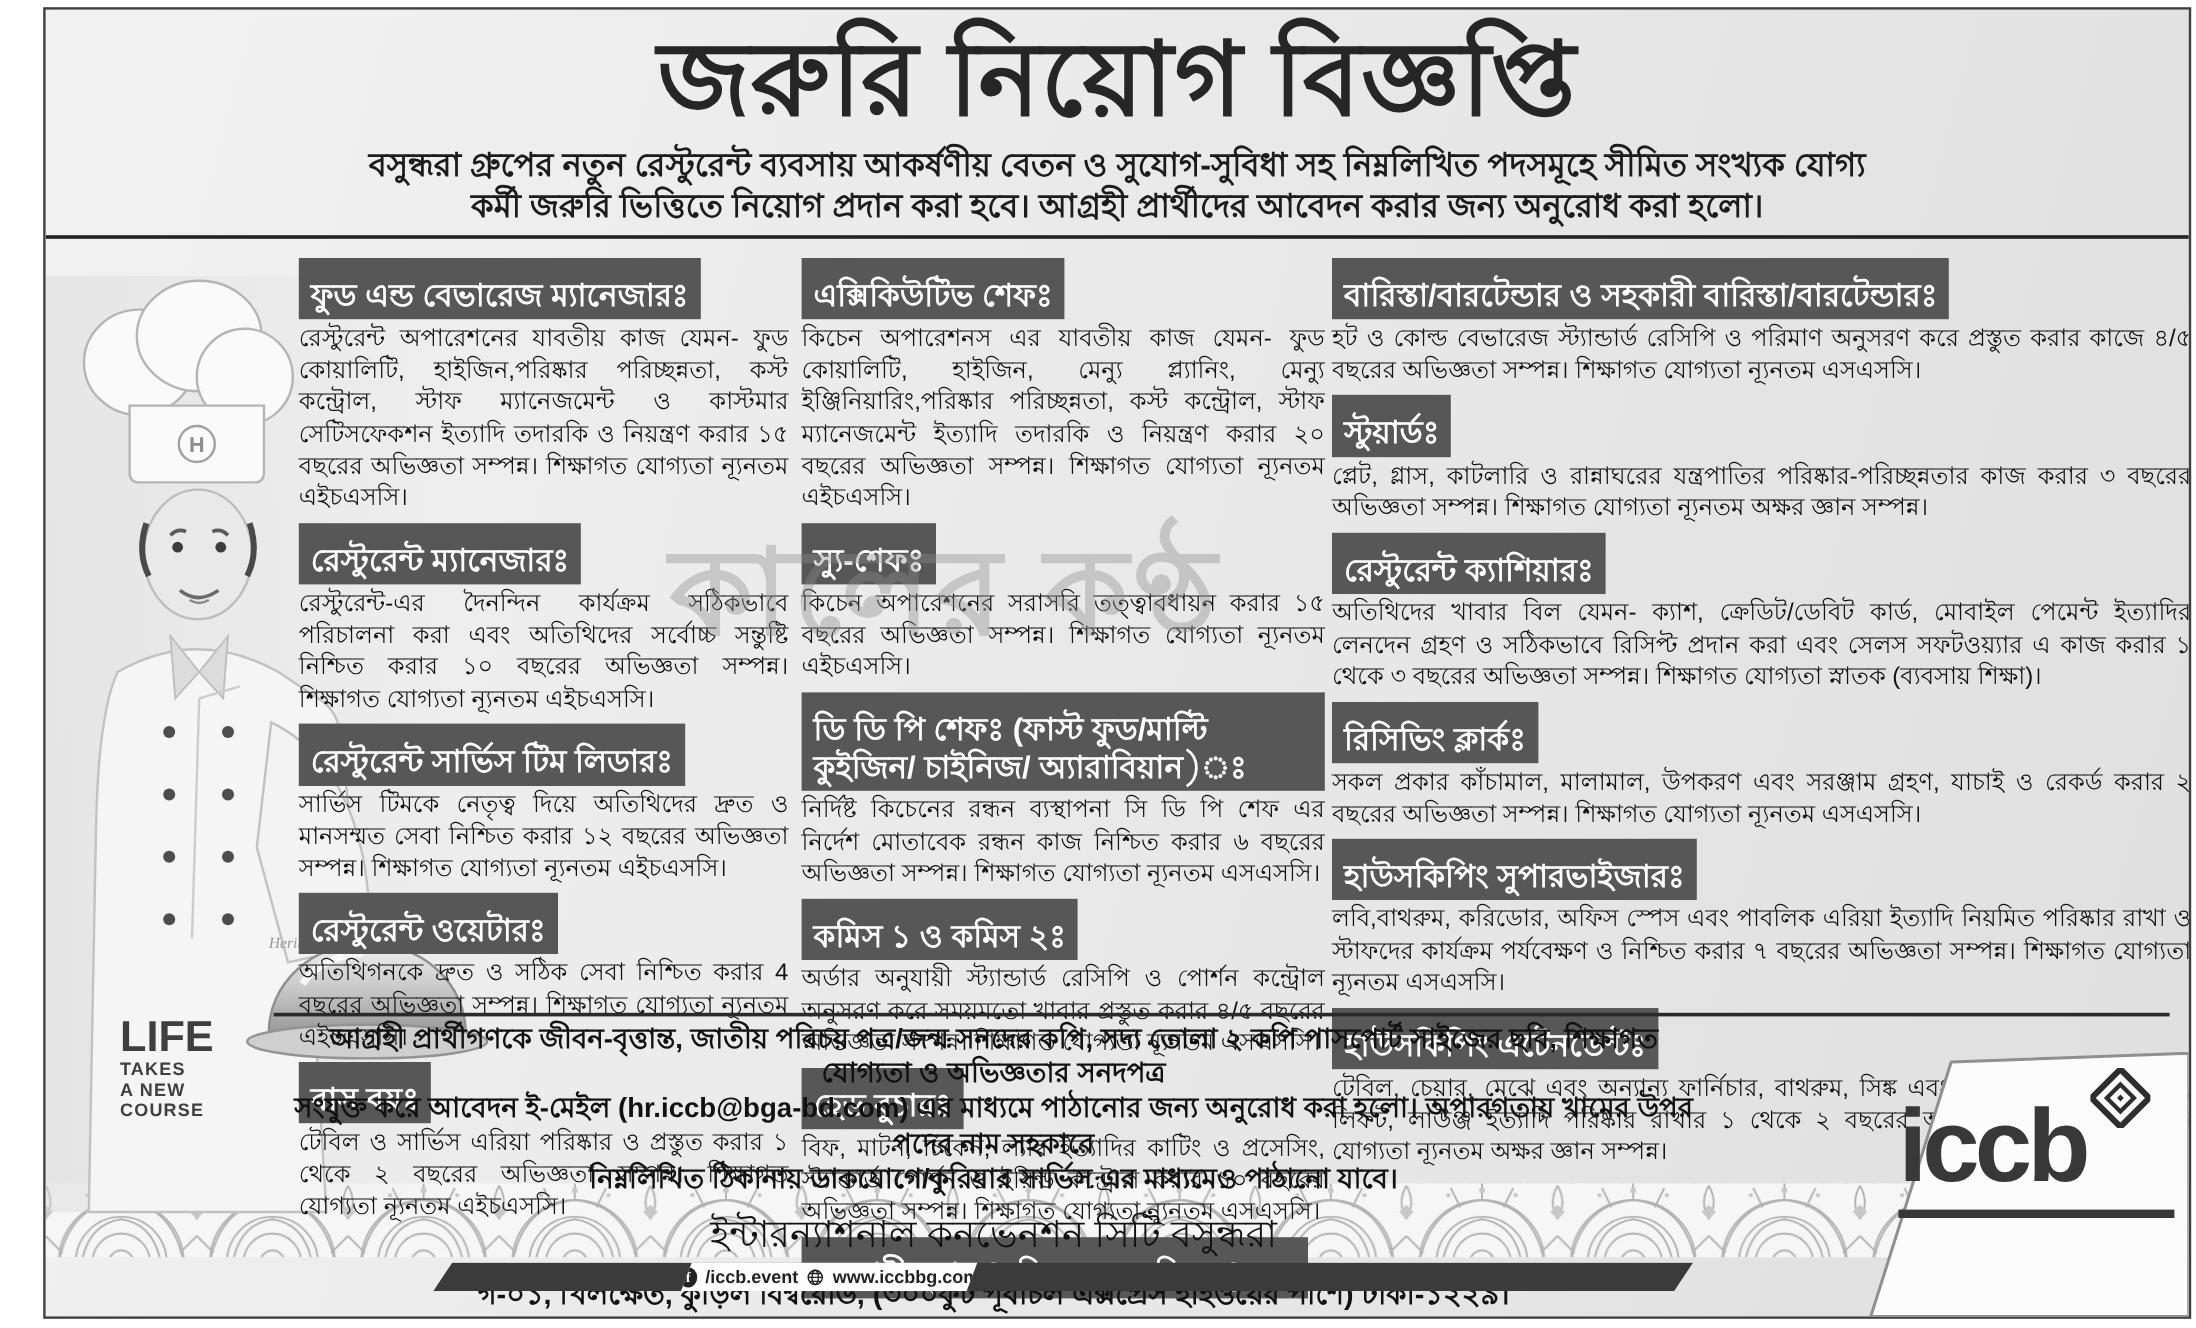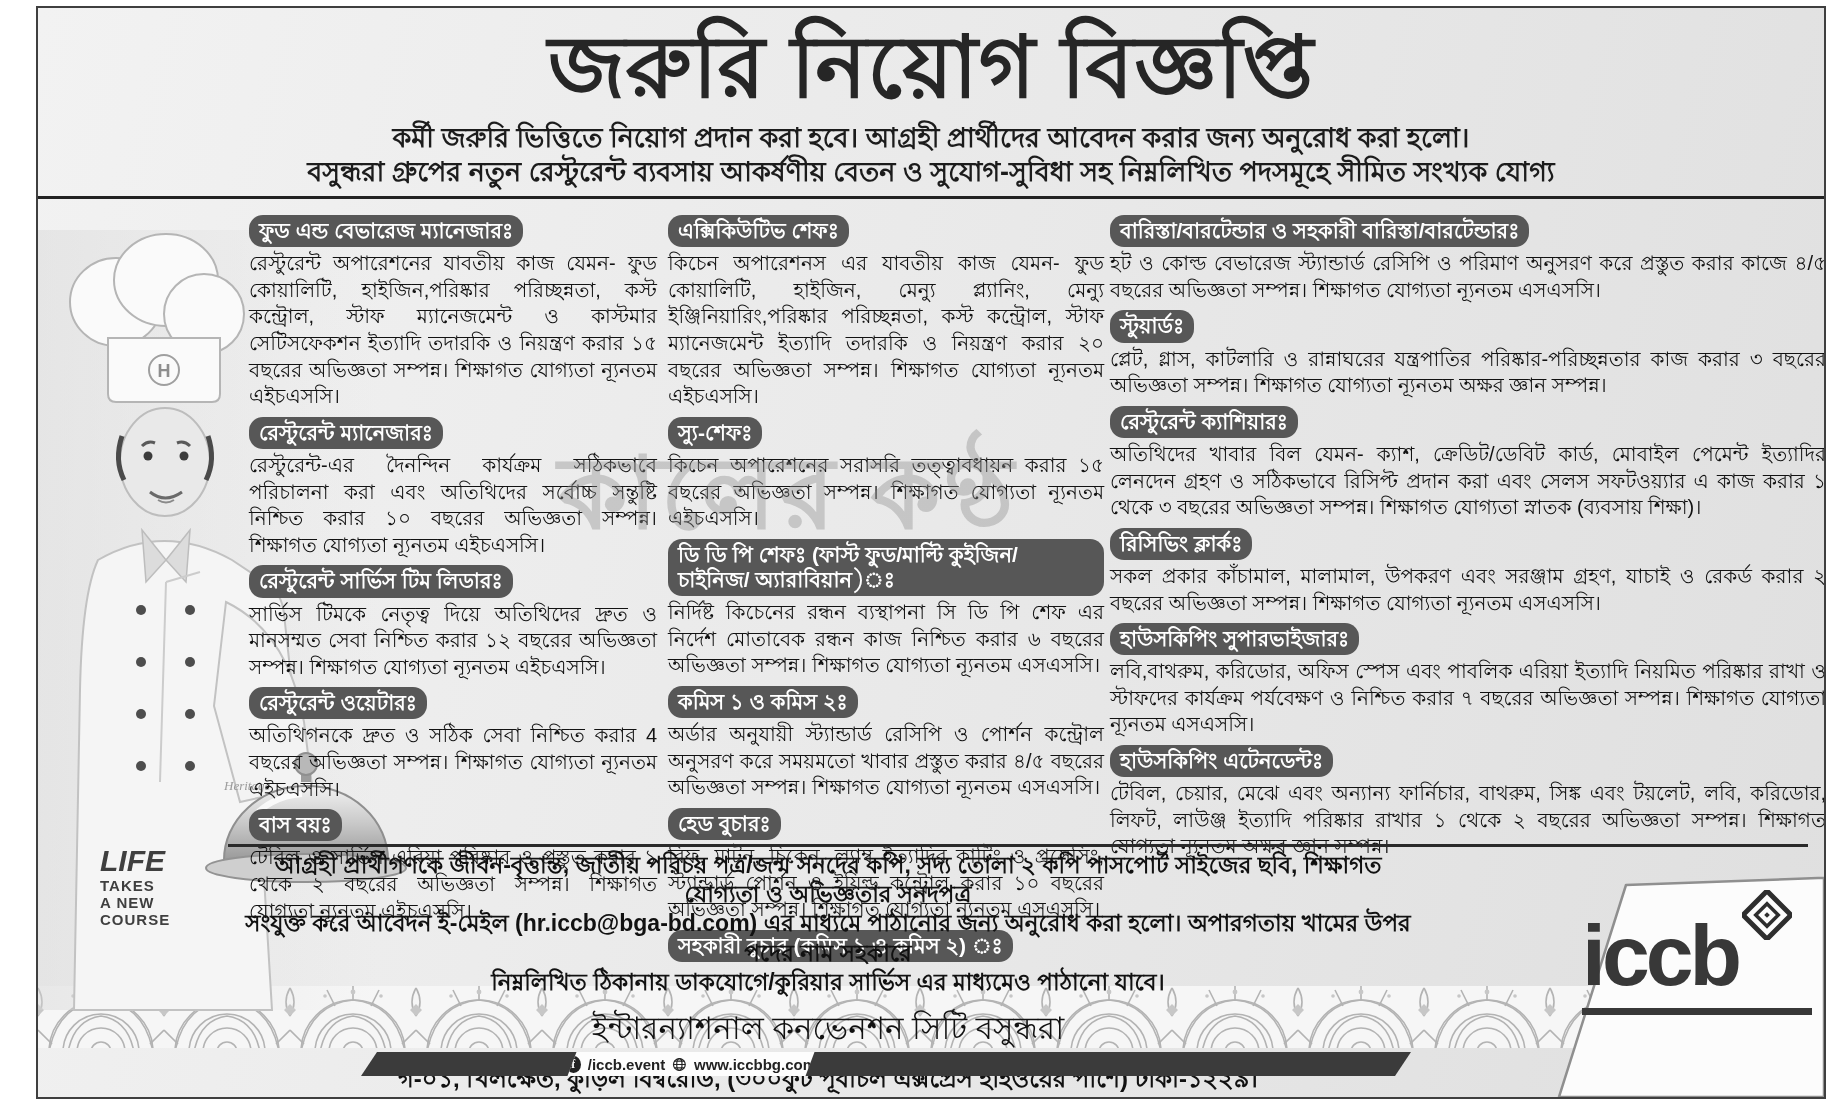--- a/index.html
+++ b/index.html
@@ -10,30 +10,30 @@
   .hdr{position:absolute;top:14px;left:0;width:100%;text-align:center;z-index:4;}
   .title{font-size:86px;font-weight:800;color:#262626;letter-spacing:1px;line-height:1.05;margin-bottom:10px;}
   .sub{font-size:27px;font-weight:700;color:#1c1c1c;line-height:1.25;}
   .rule1{position:absolute;top:188px;left:0;width:100%;height:3px;background:#222;z-index:4;}
   .rule2{position:absolute;top:836px;left:190px;width:1580px;height:3px;background:#2a2a2a;z-index:4;}
   
   .col{position:absolute;z-index:3;}
   .c1{left:211px;top:200px;width:408px;}
   .c2{left:630px;top:200px;width:436px;}
   .c3{left:1072px;top:200px;width:716px;}
-  .chip{display:inline-block;background:#575757;color:#fff;font-weight:700;font-size:21px;
-    padding:3px 10px 4px;margin:7px 0 3px;line-height:1.2;border-radius:14px;}
+  .chip{display:inline-block;background:#575757;color:#fff;font-weight:700;font-size:26px;
+    padding:16px 10px 4px;margin:7px 0 3px;line-height:1.2;}
   .desc{font-size:20px;line-height:1.33;color:#121212;text-align:justify;}
   
   .wm{position:absolute;left:520px;top:408px;font-size:100px;font-weight:800;color:#8c8c8c;
     opacity:.38;z-index:5;pointer-events:none;letter-spacing:4px;}
   
   .chef{position:absolute;left:0;top:222px;width:400px;height:792px;z-index:2;}
   .tagline{position:absolute;left:62px;top:838px;width:130px;color:#3f3f3f;z-index:6;line-height:1;}
-  .tg1{font-size:30px;font-weight:800;font-style:italic;}
+  .tg1{font-size:36px;font-weight:800;}
   .tg2{font-size:15px;font-weight:700;letter-spacing:1px;margin-top:2px;}
   
   .bottomtext{position:absolute;left:200px;top:843px;width:1180px;text-align:center;z-index:4;color:#111;}
   .appline{font-size:23px;font-weight:600;line-height:1.27;}
   .appline b{font-weight:800;}
   .orgname{font-size:31px;font-weight:400;margin-top:7px;}
   .orgaddr{font-size:24px;font-weight:700;margin-top:4px;}
   
   .mandala{position:absolute;left:0;top:978px;width:100%;height:62px;z-index:1;}
   
@@ -54,22 +54,22 @@
     letter-spacing:2.4px;line-height:1.42;}
   .diamond{position:absolute;left:224px;top:22px;}
 </style>
 </head>
 <body>
 
 <div class="ad">
 
   <div class="hdr">
     <div class="title">জরুরি নিয়োগ বিজ্ঞপ্তি</div>
+    <div class="sub">বসুন্ধরা গ্রুপের নতুন রেস্টুরেন্ট ব্যবসায় আকর্ষণীয় বেতন ও সুযোগ-সুবিধা সহ নিম্নলিখিত পদসমূহে সীমিত সংখ্যক যোগ্য</div>
     <div class="sub">কর্মী জরুরি ভিত্তিতে নিয়োগ প্রদান করা হবে। আগ্রহী প্রার্থীদের আবেদন করার জন্য অনুরোধ করা হলো।</div>
-    <div class="sub">বসুন্ধরা গ্রুপের নতুন রেস্টুরেন্ট ব্যবসায় আকর্ষণীয় বেতন ও সুযোগ-সুবিধা সহ নিম্নলিখিত পদসমূহে সীমিত সংখ্যক যোগ্য</div>
   </div>
   <div class="rule1"></div>
 
   <svg class="chef" viewBox="0 0 400 792" width="400" height="792">
     <defs>
       <linearGradient id="dome" x1="0" y1="0" x2="0" y2="1">
         <stop offset="0" stop-color="#f2f2f2"></stop>
           <stop offset=".5" stop-color="#c9c9c9"></stop>
           <stop offset="1" stop-color="#9a9a9a"></stop>
       </linearGradient>

